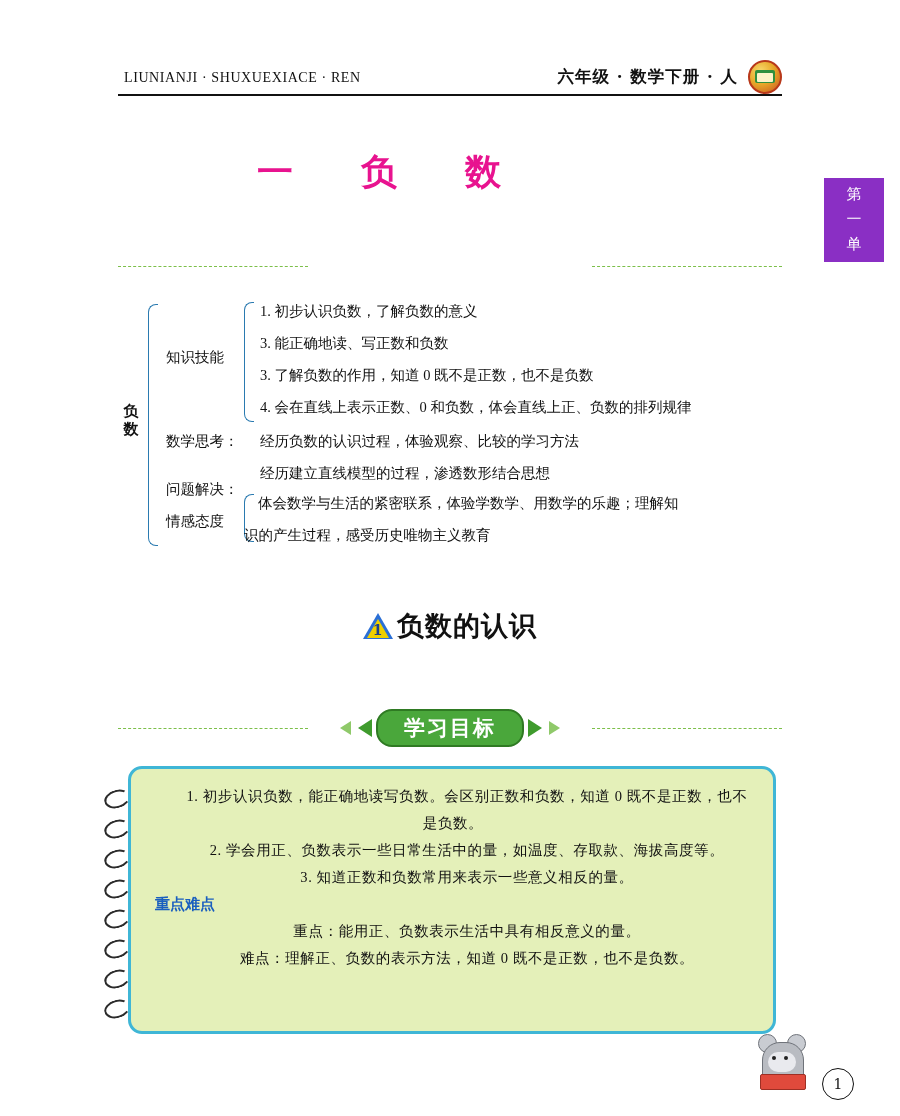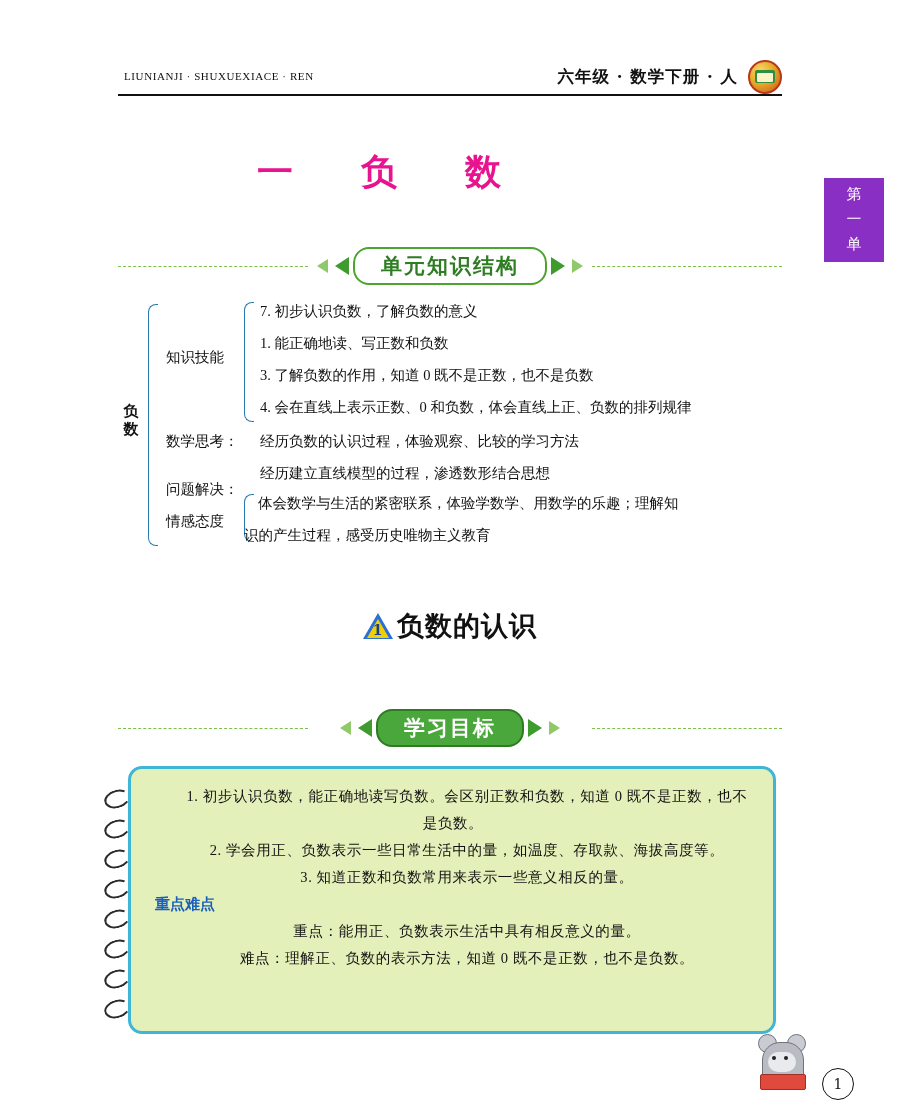--- a/index.html
+++ b/index.html
@@ -30,21 +30,21 @@
     top: 32px;
     width: 664px;
     height: 2px;
     background: #111;
   }
   .header-left {
     position: absolute;
     left: 6px;
     top: 8px;
     font-family: "Liberation Serif", serif;
-    font-size: 11px;
+    font-size: 14px;
     letter-spacing: 0.6px;
     color: #111;
     white-space: nowrap;
   }
   .header-right {
     position: absolute;
     right: 44px;
     top: 4px;
     font-family: "DejaVu Serif", serif;
     font-size: 16.5px;
@@ -390,43 +390,36 @@
 <div class="side-tab">
   <div>第</div>
   <div>一</div>
   <div>单</div>
   <div>元</div>
 </div>
 
 <div class="ribbon-wrap" style="top:248px;">
   <div class="ribbon-line left"></div>
   <div class="ribbon-line right"></div>
-  <div class="ribbon-center">
-    <div class="arrow2 l"></div>
-    <div class="arrow l"></div>
-    <div class="ribbon-box">单元知识结构</div>
-    <div class="arrow r"></div>
-    <div class="arrow2 r"></div>
-  </div>
 </div>
 
 <div class="ks">
 
   <div class="ks-root">
     <div>负</div>
     <div>数</div>
   </div>
 
   <div class="brace" style="left:30px; top:8px; height:240px;"></div>
 
   <div class="ks-label" style="left:48px; top:52px;">知识技能</div>
   <div class="brace" style="left:126px; top:6px; height:118px;"></div>
 
-  <div class="ks-line" style="left:142px; top:6px;">7. 初步认识负数，了解负数的意义</div>
-  <div class="ks-line" style="left:142px; top:38px;">1. 能正确地读、写正数和负数</div>
+  <div class="ks-line" style="left:142px; top:6px;">1. 初步认识负数，了解负数的意义</div>
+  <div class="ks-line" style="left:142px; top:38px;">3. 能正确地读、写正数和负数</div>
   <div class="ks-line" style="left:142px; top:70px;">3. 了解负数的作用，知道 0 既不是正数，也不是负数</div>
   <div class="ks-line" style="left:142px; top:102px;">4. 会在直线上表示正数、0 和负数，体会直线上正、负数的排列规律</div>
 
   <div class="ks-line" style="left:48px; top:136px;">数学思考：</div>
   <div class="ks-line" style="left:142px; top:136px;">经历负数的认识过程，体验观察、比较的学习方法</div>
 
   <div class="ks-line" style="left:48px; top:168px;margin-top:16px;">问题解决：</div>
   <div class="ks-line" style="left:142px; top:168px;">经历建立直线模型的过程，渗透数形结合思想</div>
 
   <div class="ks-label" style="left:48px; top:216px;font-family:Liberation Serif, serif;">情感态度</div>

